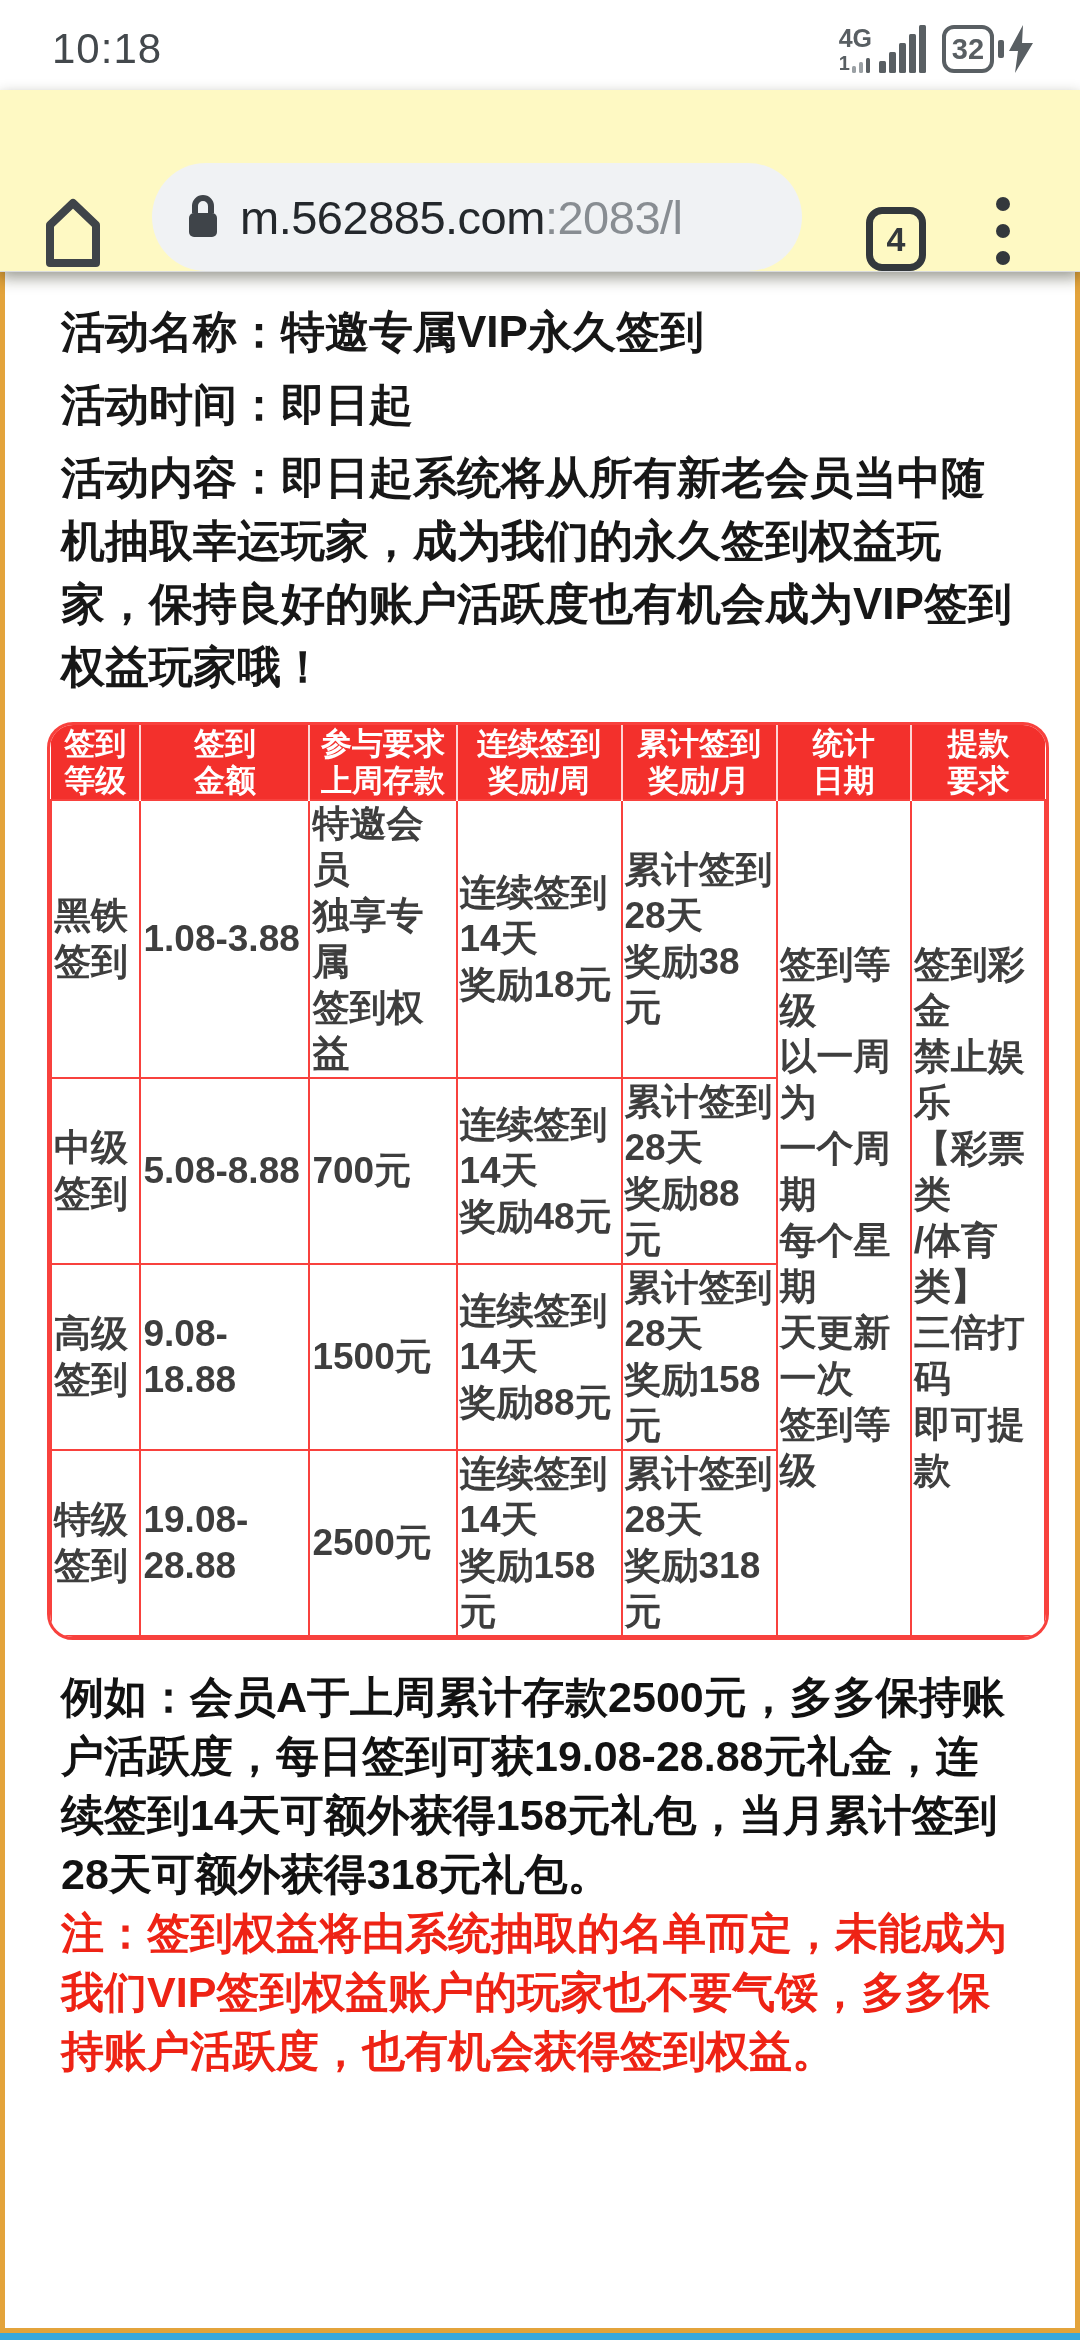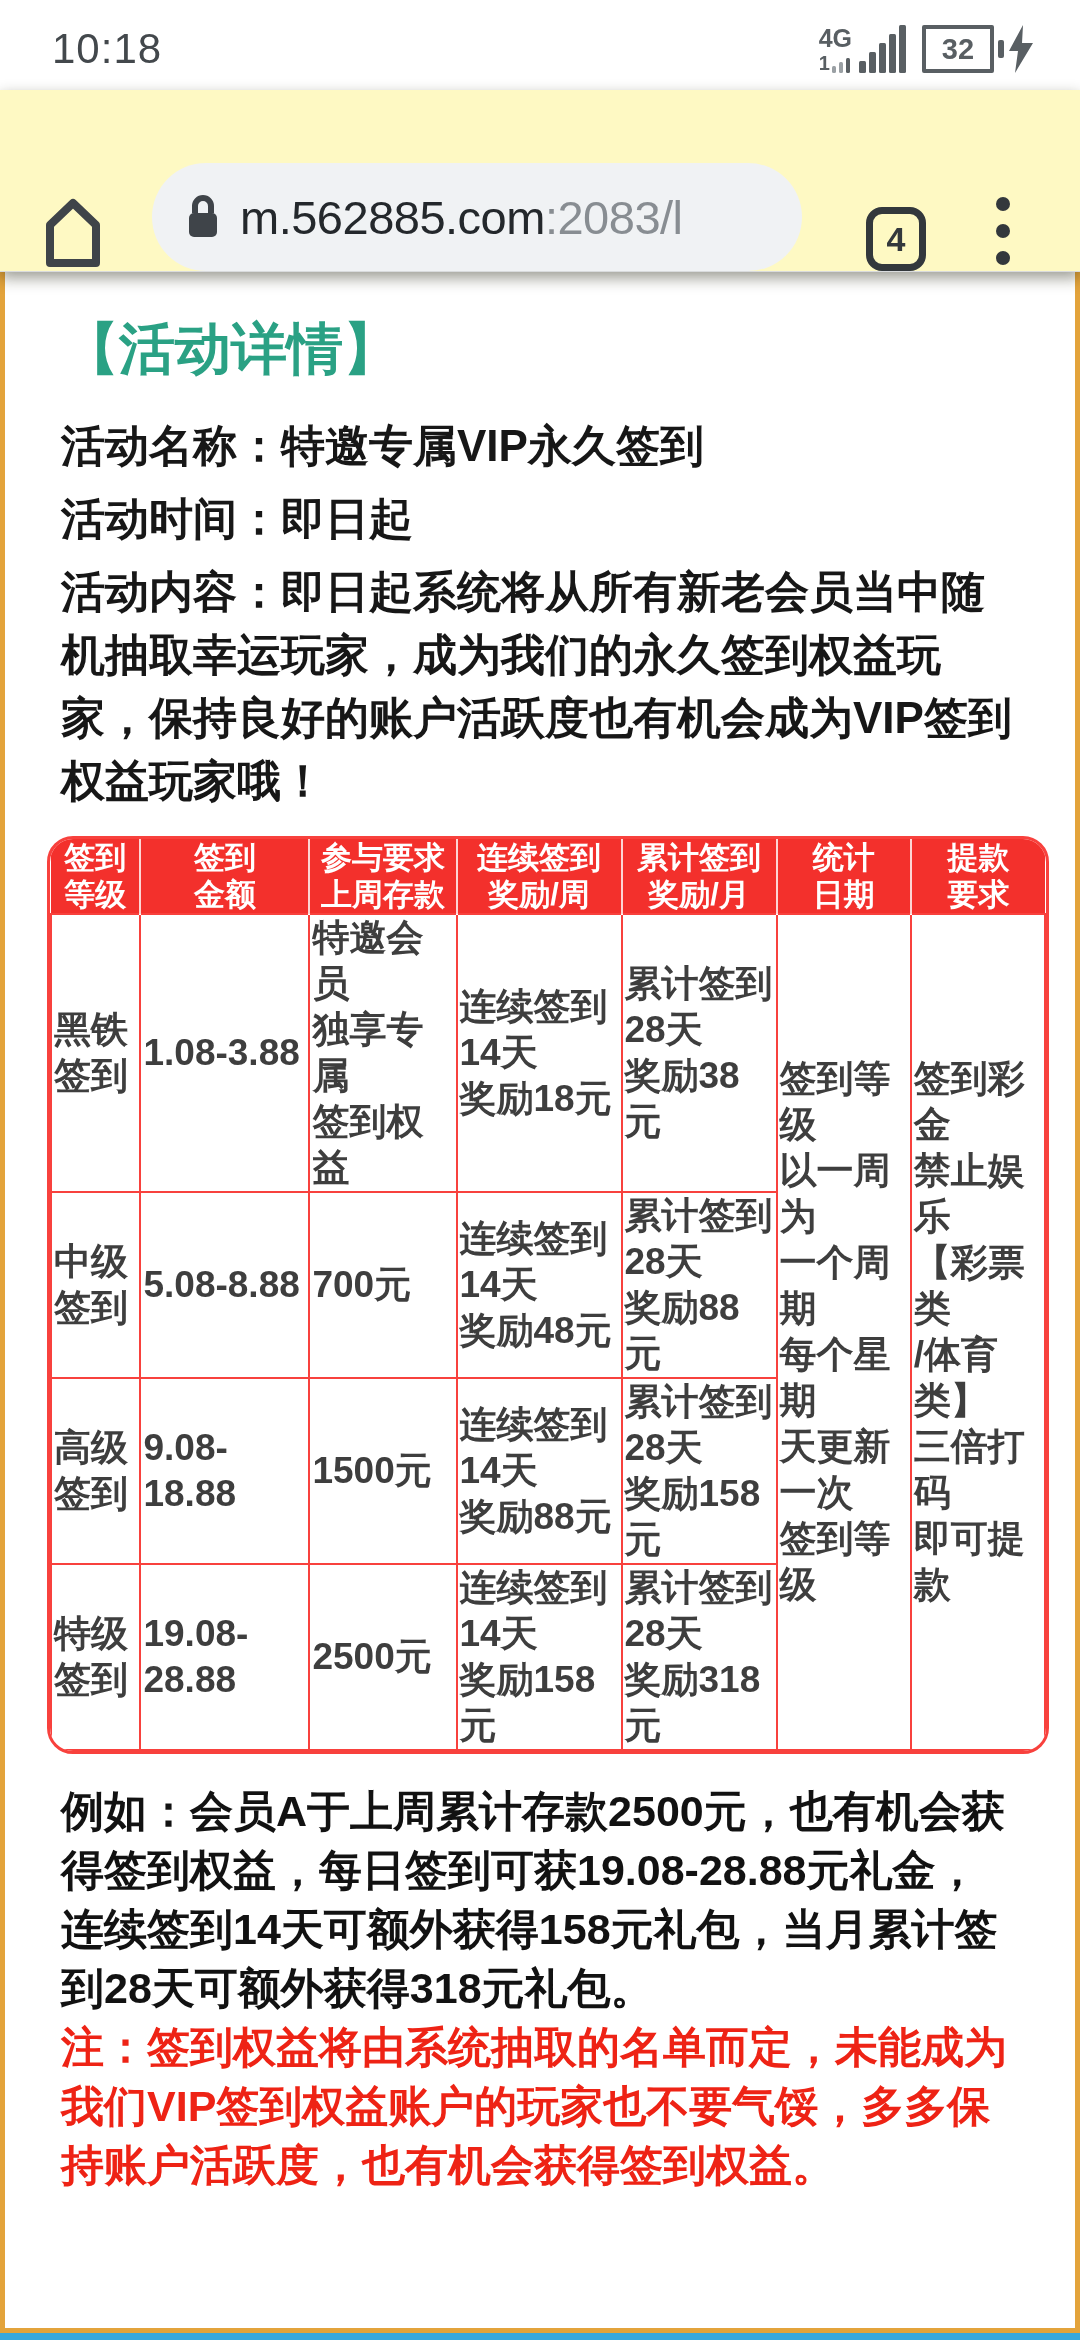--- a/index.html
+++ b/index.html
@@ -14,21 +14,21 @@
   .status-right { display:flex; align-items:center; gap:16px; }
   .net-group { display:flex; align-items:flex-end; gap:7px; }
   .net-col { display:flex; flex-direction:column; align-items:flex-start; line-height:1; }
   .net-4g { font-size:25px; font-weight:700; color:#595f63; }
   .sim2-row { display:flex; align-items:flex-end; gap:2px; margin-top:2px; }
   .sim2-num { font-size:20px; font-weight:700; color:#595f63; }
   .bars { display:flex; align-items:flex-end; gap:3px; }
   .bars i { display:block; width:7px; background:#595f63; border-radius:1.5px; }
   .bars.small i { width:4px; background:#9aa0a4; }
   .battery { display:flex; align-items:center; }
-  .battery-body { width:72px; height:48px; border:4px solid #595f63; border-radius:2px;
+  .battery-body { width:52px; height:48px; border:4px solid #595f63; border-radius:12px;
     display:flex; align-items:center; justify-content:center; }
   .battery-num { font-size:29px; font-weight:700; color:#595f63; }
   .battery-nub { width:6px; height:18px; background:#595f63; border-radius:2px; margin-left:4px; }
 
   
   .browser-bar { height:182px; flex:none; background:#fef9c3; display:flex; align-items:flex-end;
     padding:0 36px; position:relative; z-index:5; border-bottom:1px solid #d9dbdd;
     box-shadow:0 6px 14px rgba(35,35,15,.45); }
   .home-btn { flex:none; }
   .url-pill { flex:none; width:650px; height:108px; background:#f0f2f4; border-radius:54px;
@@ -127,21 +127,20 @@
     </div>
     <div class="menu-btn">
       <span class="dot"></span>
       <span class="dot"></span>
       <span class="dot"></span>
     </div>
   </div>
 
 
   <div class="content">
-    <h2 class="section-title">【活动详情】</h2>
     <div class="intro">
       <p>活动名称：特邀专属VIP永久签到</p>
       <p>活动时间：即日起</p>
       <p>活动内容：即日起系统将从所有新老会员当中随机抽取幸运玩家，成为我们的永久签到权益玩家，保持良好的账户活跃度也有机会成为VIP签到权益玩家哦！</p>
     </div>
 
     <div class="table-wrap">
       <table>
         <colgroup>
           <col style="width:9%">
@@ -232,21 +231,21 @@
 奖励158元</td>
             <td>累计签到
 28天
 奖励318元</td>
           </tr>
         </tbody>
       </table>
     </div>
 
     <div class="after-table">
-      <p>例如：会员A于上周累计存款2500元，也有机会获得签到权益，每日签到可获19.08-28.88元礼金，连续签到14天可额外获得158元礼包，当月累计签到28天可额外获得318元礼包。</p>
+      <p>例如：会员A于上周累计存款2500元，多多保持账户活跃度，每日签到可获19.08-28.88元礼金，连续签到14天可额外获得158元礼包，当月累计签到28天可额外获得318元礼包。</p>
       <p class="red">注：签到权益将由系统抽取的名单而定，未能成为我们VIP签到权益账户的玩家也不要气馁，多多保持账户活跃度，也有机会获得签到权益。</p>
 
     </div>
   </div>
 
   <div class="footer-strip"></div>
 
 </div>
 
 </body></html>

